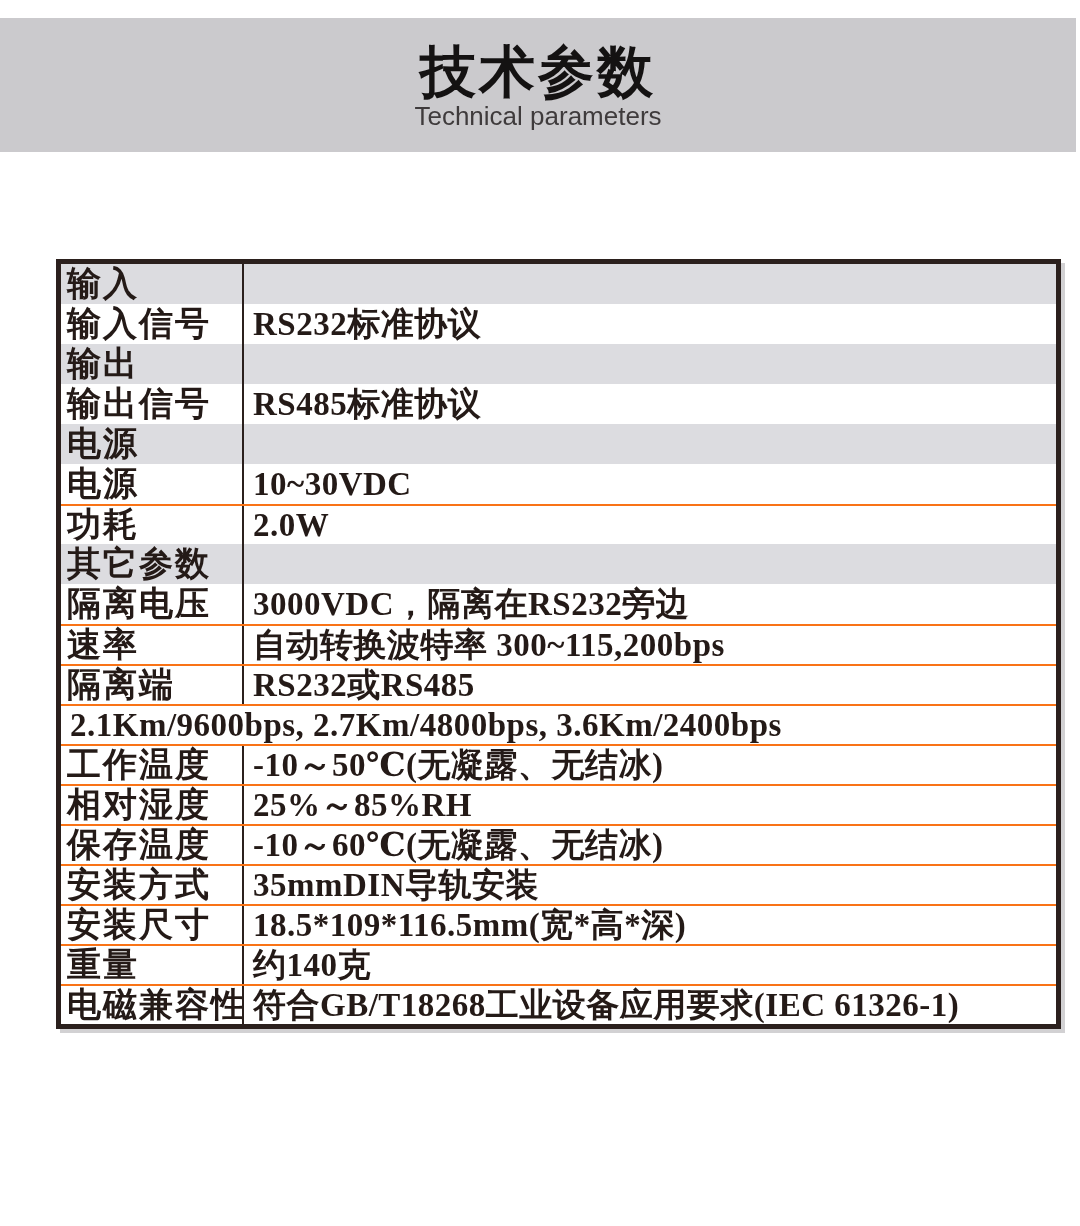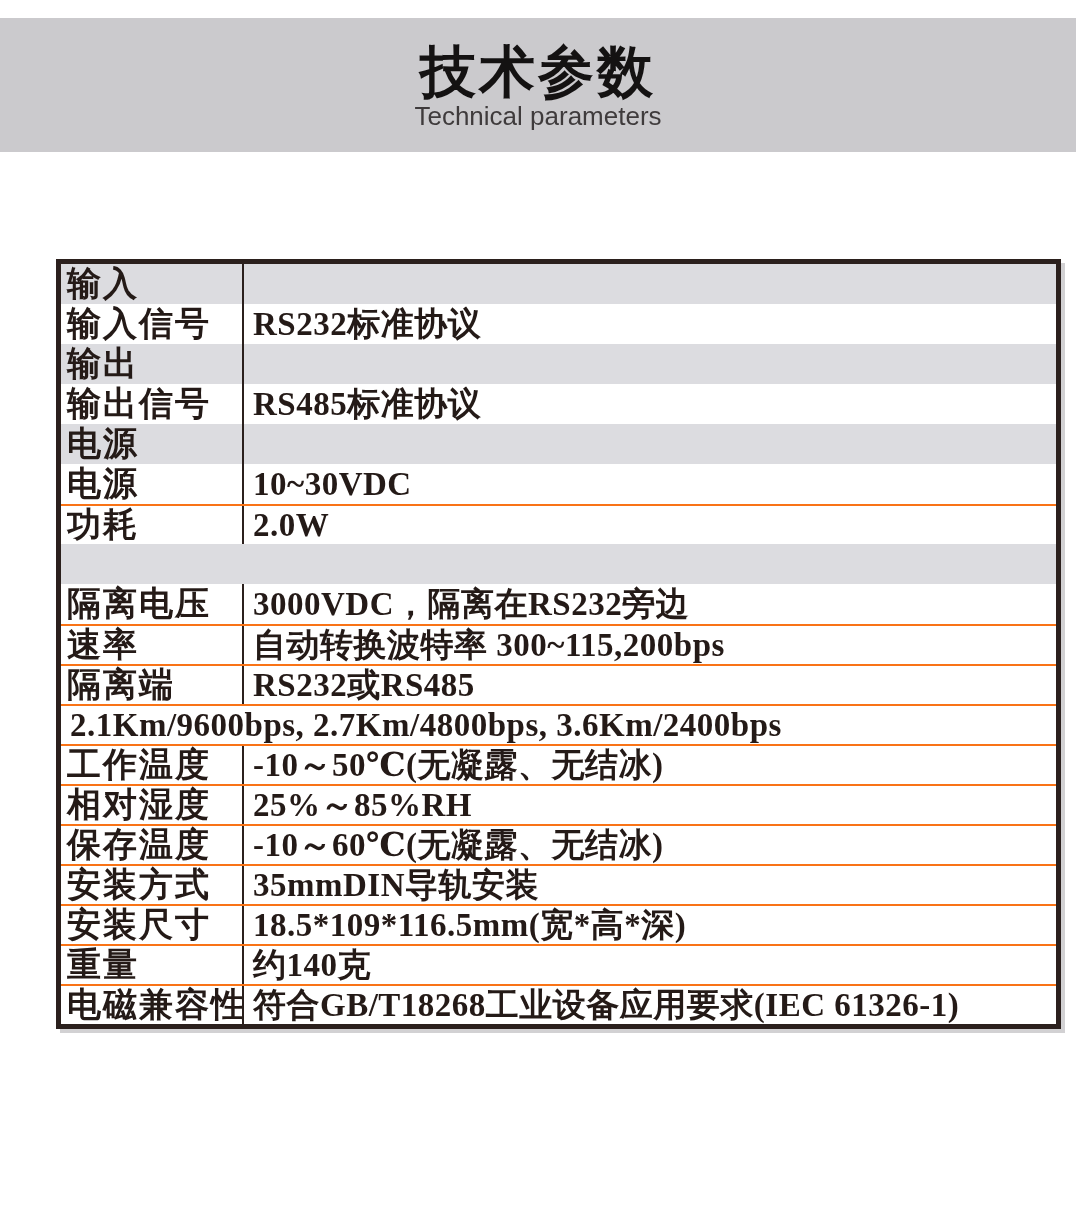--- a/index.html
+++ b/index.html
@@ -109,20 +109,21 @@
       </div>
       <div class="row data">
         <div class="label">电源</div>
         <div class="value">10~30VDC</div>
       </div>
       <div class="row data">
         <div class="label">功耗</div>
         <div class="value">2.0W</div>
       </div>
       <div class="row section">
+        <div class="label">其它参数</div>
         <div class="value"></div>
       </div>
       <div class="row data">
         <div class="label">隔离电压</div>
         <div class="value">3000VDC，隔离在RS232旁边</div>
       </div>
       <div class="row data">
         <div class="label">速率</div>
         <div class="value">自动转换波特率  300~115,200bps</div>
       </div>

